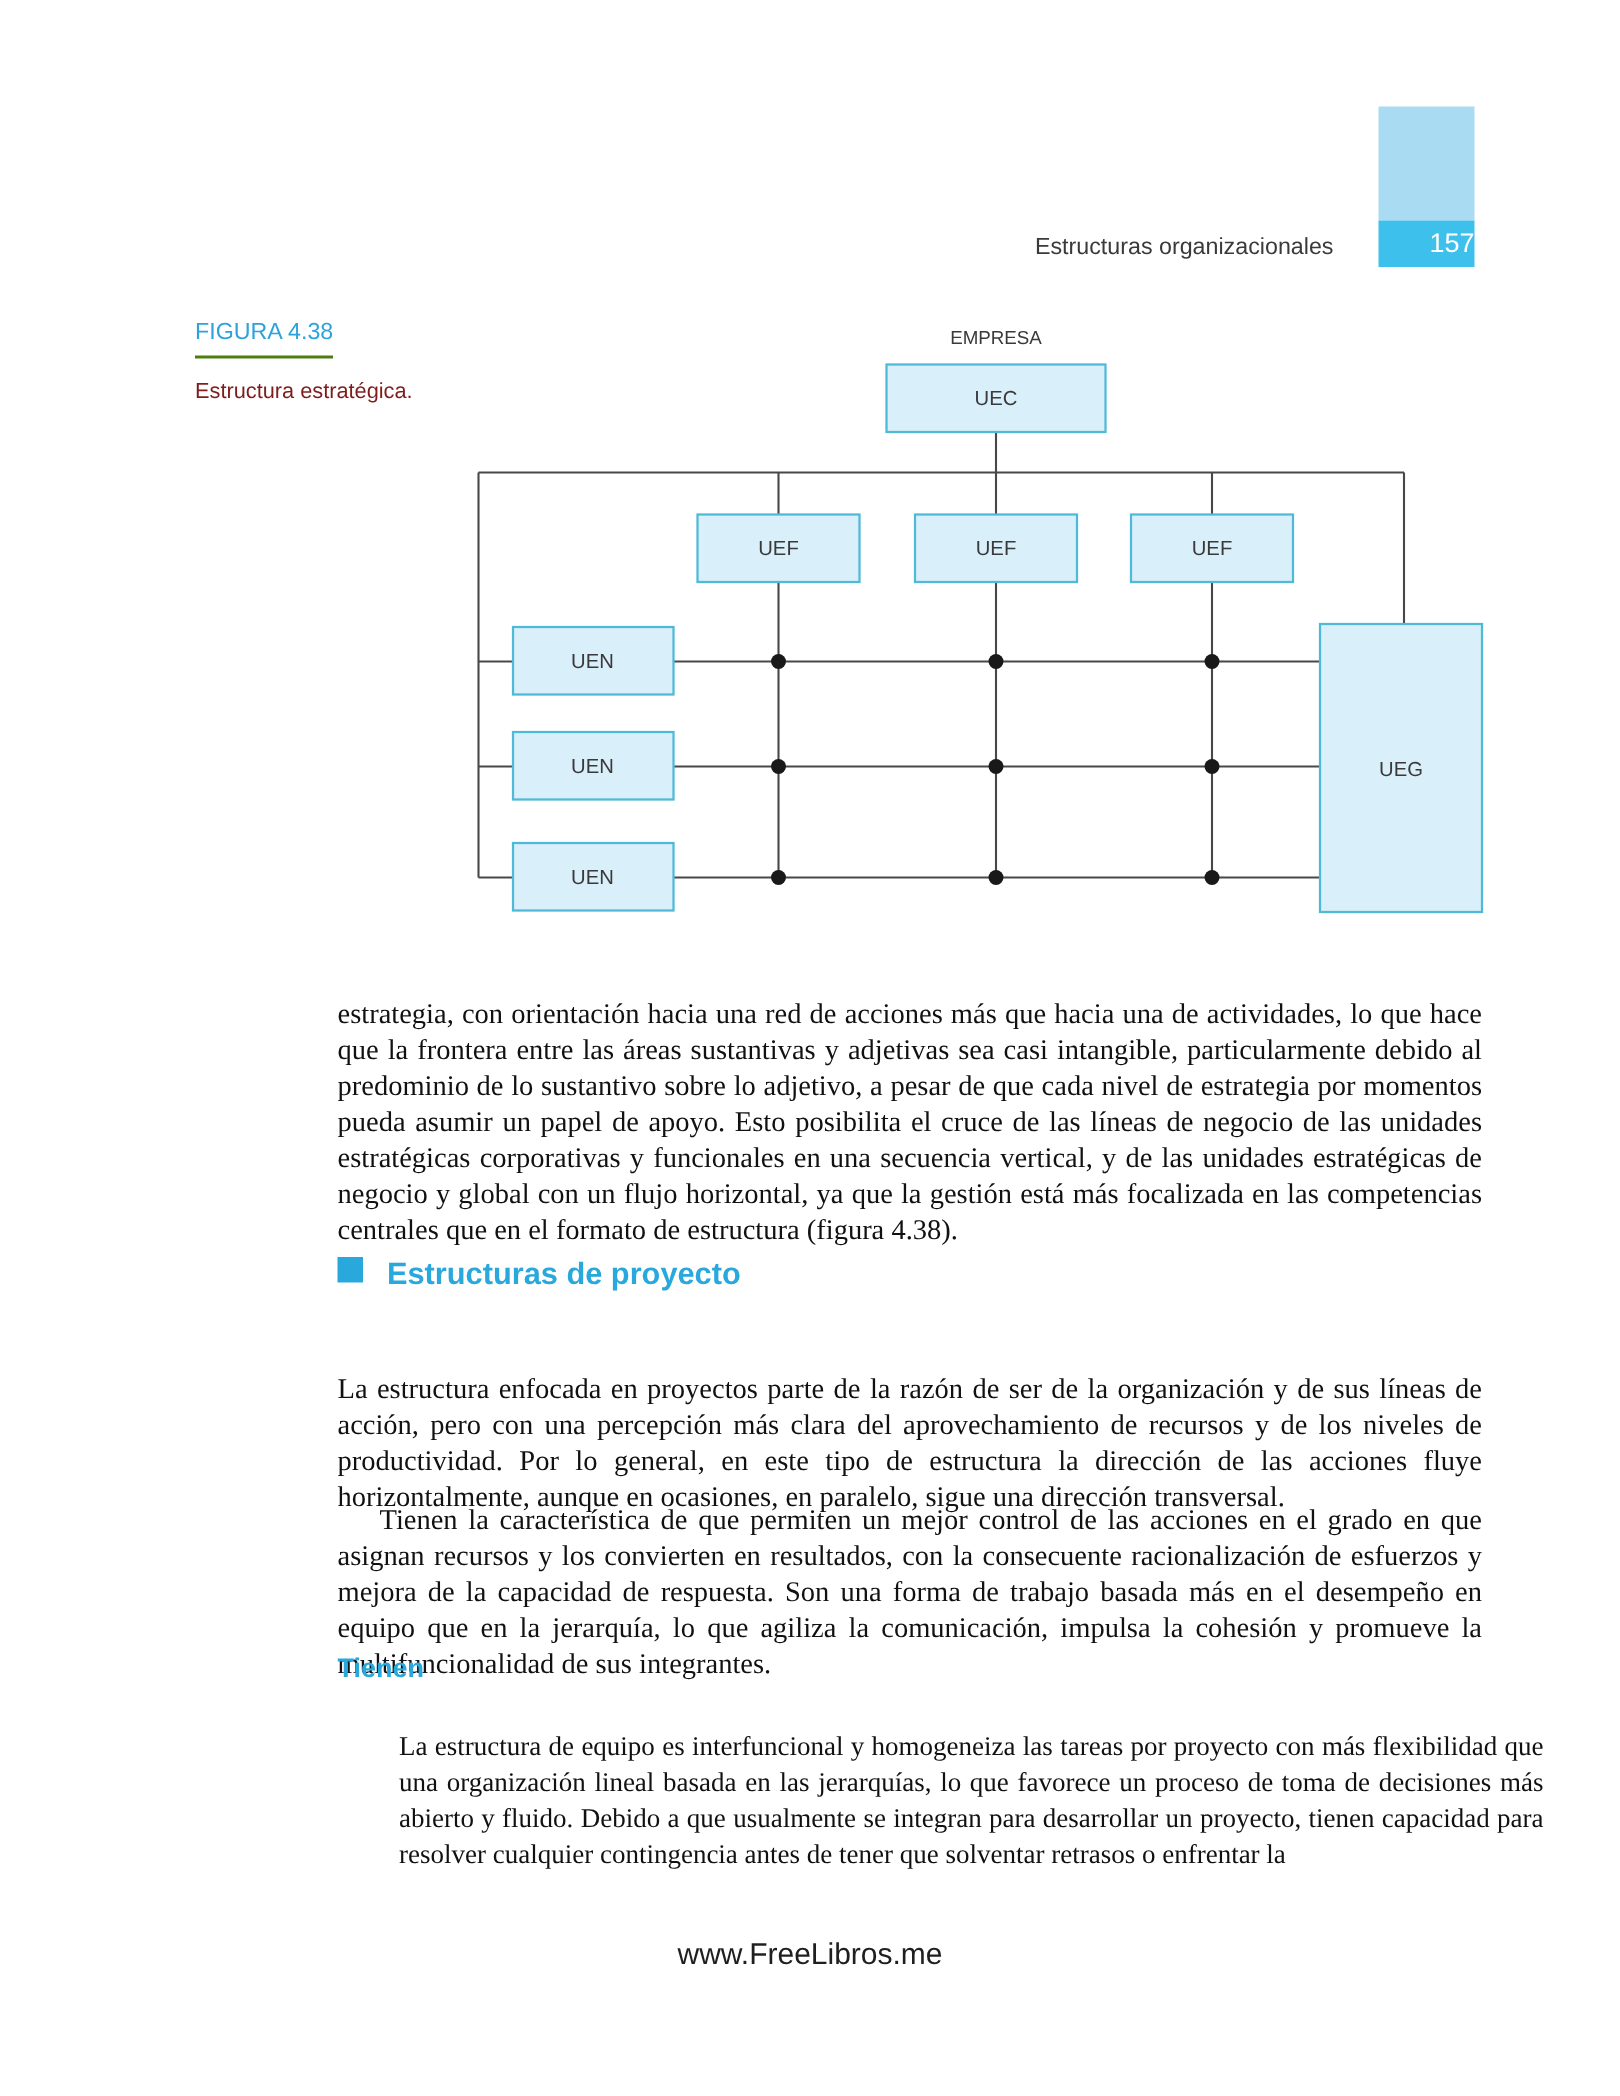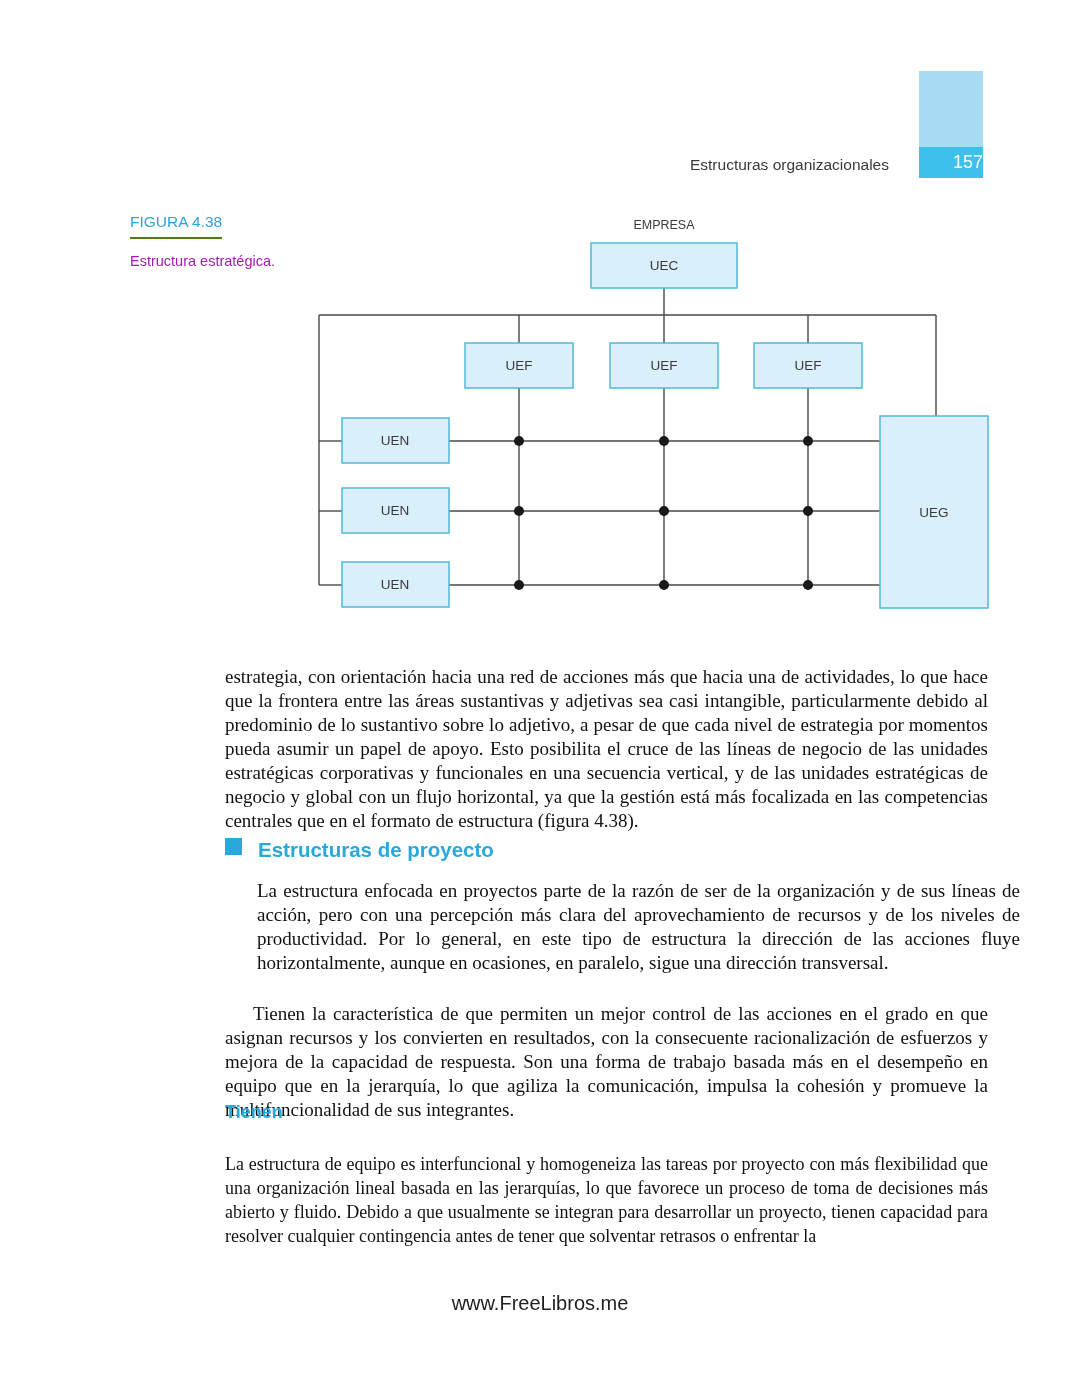--- a/index.html
+++ b/index.html
@@ -52,21 +52,21 @@
     color:#2ca3db;
     border-bottom:2px solid #4d7c0f;
     padding-bottom:6px;
     display:inline-block;
   }
   .figure-caption{
     position:absolute;
     top:253px;
     left:130px;
     font-size:14.5px;
-    color:#a21caf;
+    color:#7f1d1d;
   }
   
   .diagram{
     position:absolute;
     top:205px;
     left:280px;
     width:720px;
     height:415px;
   }
   .diagram text{
@@ -78,23 +78,23 @@
     position:absolute;
     left:225px;
     width:763px;
     font-family:"Liberation Serif", serif;
     font-size:19px;
     line-height:24px;
     text-align:justify;
     color:#111111;
   }
   .p1{top:646px;}
-  .p2{top:860px;margin-left:32px;}
+  .p2{top:896px;}
   .p3{top:964px; text-indent:28px;margin-top:38px;}
-  .p4{top:1134px; font-size:18px;}
+  .p4{top:1134px; font-size:18px;margin-left:41px;}
   .section-heading{
     position:absolute;
     top:838px;
     left:225px;
     display:flex;
     align-items:flex-start;
     gap:16px;
   }
   .section-bullet{
     width:17px;

